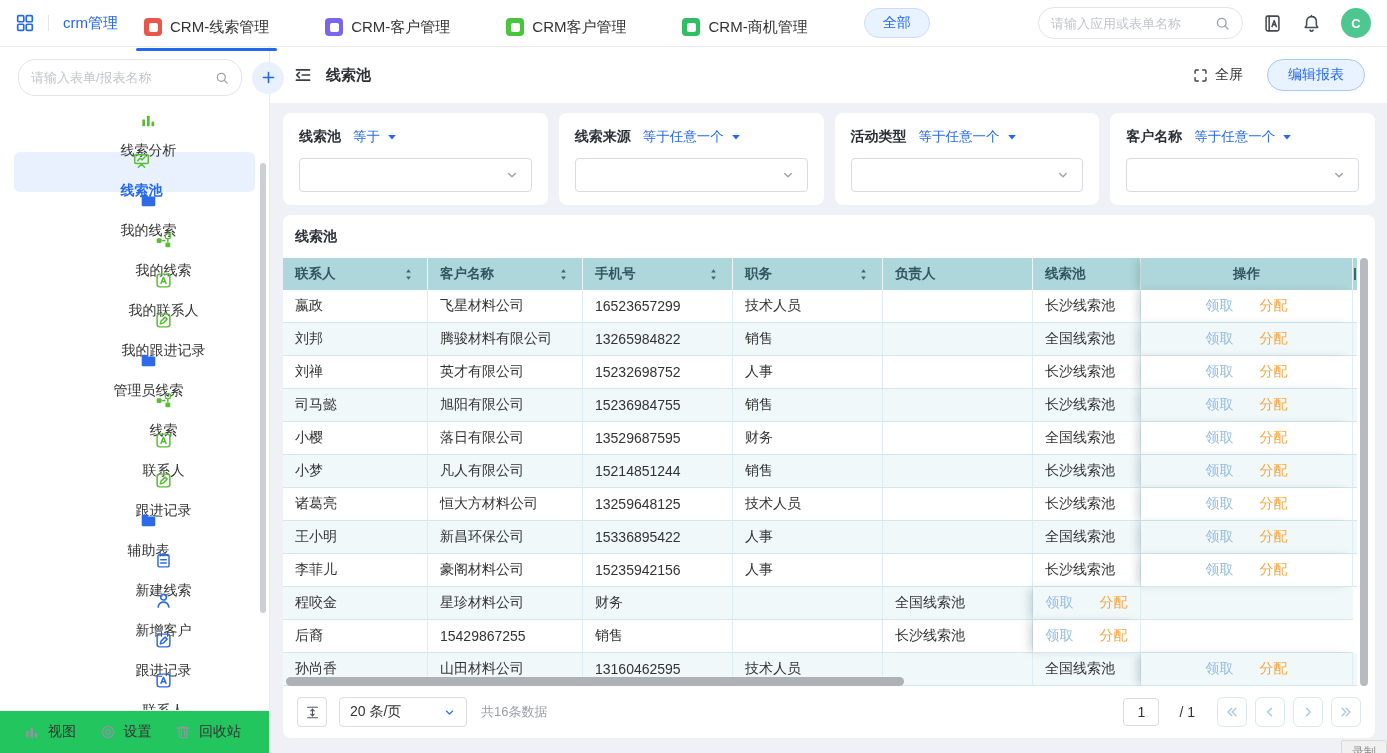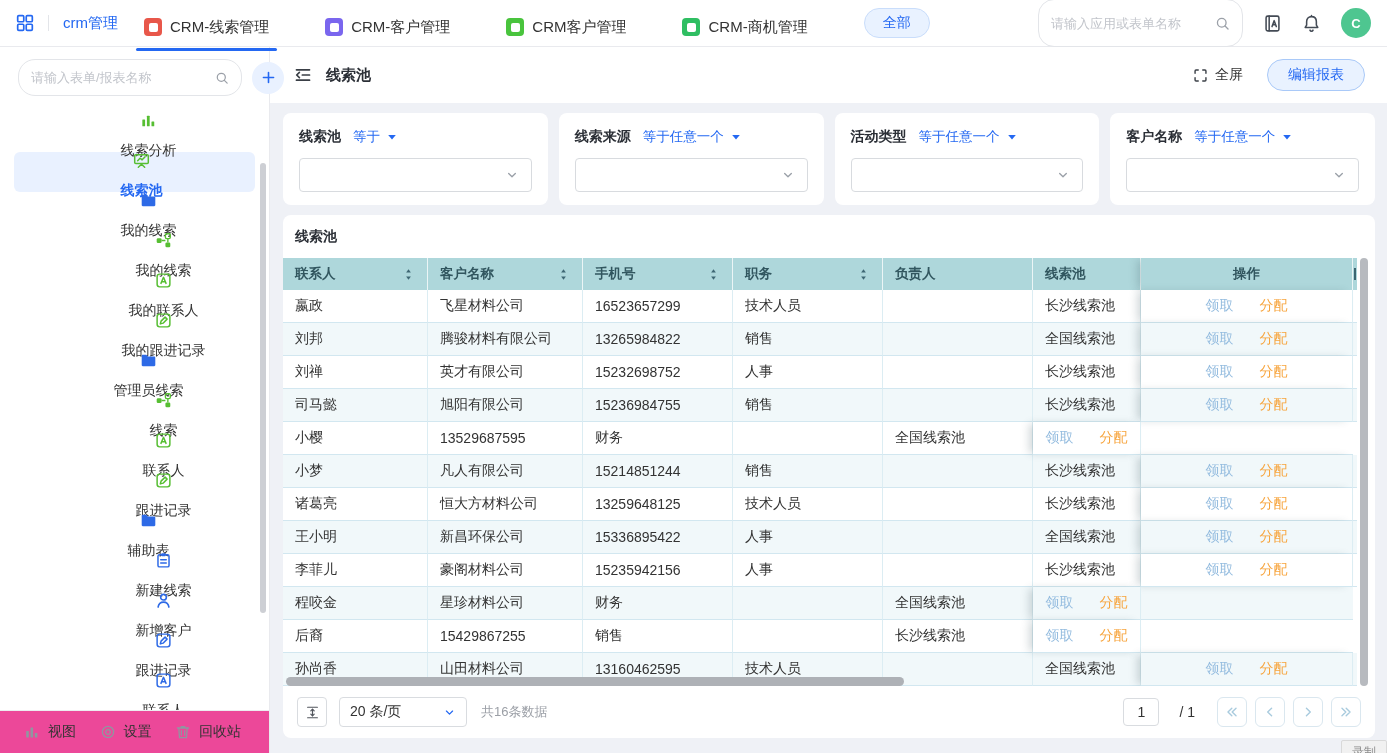--- a/index.html
+++ b/index.html
@@ -19,21 +19,21 @@
   .tabs{ display:flex; align-items:center; height:47px;margin-top:8px;}
   .tab{ position:relative; height:47px; display:flex; align-items:center; gap:8px;
     margin-right:56px; font-size:15px; color:#333; white-space:nowrap;}
   .tab.active::after{ content:''; position:absolute; left:-8px; right:-8px; bottom:0;
     height:3px; background:#2468F2; border-radius:2px;}
   .app-ic{ width:18px; height:18px; border-radius:4px; position:relative; flex:none;}
   .app-ic::after{ content:''; position:absolute; inset:4.5px; background:#fff; border-radius:2px;}
   .pill-all{ height:30px; padding:0 18px; border-radius:15px; background:#E9F2FF;
     border:1px solid #C9DDFB; color:#2468F2; font-size:14px; display:flex; align-items:center;}
   .tb-right{ margin-left:auto; display:flex; align-items:center; gap:20px;}
-  .tb-search{ width:205px; height:48px; border:1px solid #E3E5E9; border-radius:16px;
+  .tb-search{ width:205px; height:32px; border:1px solid #E3E5E9; border-radius:16px;
     display:flex; align-items:center; padding:0 12px; gap:18px;}
   .tb-search input{ border:none; outline:none; flex:1; min-width:0; font-size:13px; color:#666;
     font-family:inherit;}
   .tb-search input::placeholder{ color:#C2C5CB; }
   .tb-search .icon{ color:#9BA0A8; font-size:15px;}
   .tb-ic{ color:#444B55; font-size:19px;}
   .avatar{ width:30px; height:30px; border-radius:50%; background:#4EC690; color:#fff;
     font-size:13px; font-weight:bold; display:flex; align-items:center; justify-content:center;}
 
   
@@ -58,21 +58,21 @@
   .sb-item.lvl1{ padding-left:58px;}
   .sb-item .icon{ font-size:17px;}
   .tone-green{ color:#56BE32;}
   .tone-blue{ color:#2E6AE6;}
   .sb-item.active{ margin:0 14px; border-radius:6px; background:#E9F1FF;
     color:#2468F2; font-weight:bold;}
   .sb-item.active.lvl0{ padding-left:14px;}
   .sb-scrollbar{ position:absolute; right:3px; top:116px; width:6px; height:450px;
     background:#CDCFD4; border-radius:3px;}
   .sb-footer{ height:43px; border-top:1px solid #ECEDF0; display:flex; align-items:center;
-    justify-content:space-between; padding:0 28px 0 24px; background:#ec4899; z-index:2;}
+    justify-content:space-between; padding:0 28px 0 24px; background:#22c55e; z-index:2;}
   .sbf-item{ display:flex; align-items:center; gap:8px; font-size:14px; color:#333; cursor:pointer;}
   .sbf-item .icon{ color:#9096A0; font-size:16px;}
 
   
   .main{ flex:1; min-width:0; display:flex; flex-direction:column;}
   .main-header{ height:56px; background:#fff; display:flex; align-items:center;
     padding:0 22px 0 24px; gap:14px;}
   .collapse{ color:#3A3F46; font-size:18px;}
   .page-title{ font-size:15px; font-weight:bold; color:#2b2f36;}
   .mh-right{ margin-left:auto; display:flex; align-items:center; gap:24px;}
@@ -604,20 +604,21 @@
               <div class="td"></div>
               <div class="td">长沙线索池</div>
               <div class="td op">
                 <span class="link-receive">领取</span>
                 <span class="link-assign">分配</span>
               </div>
               <div class="td sliver"></div>
             </div>
             <div class="trow">
               <div class="td">小樱</div>
+              <div class="td">落日有限公司</div>
               <div class="td">13529687595</div>
               <div class="td">财务</div>
               <div class="td"></div>
               <div class="td">全国线索池</div>
               <div class="td op">
                 <span class="link-receive">领取</span>
                 <span class="link-assign">分配</span>
               </div>
               <div class="td sliver"></div>
             </div>

